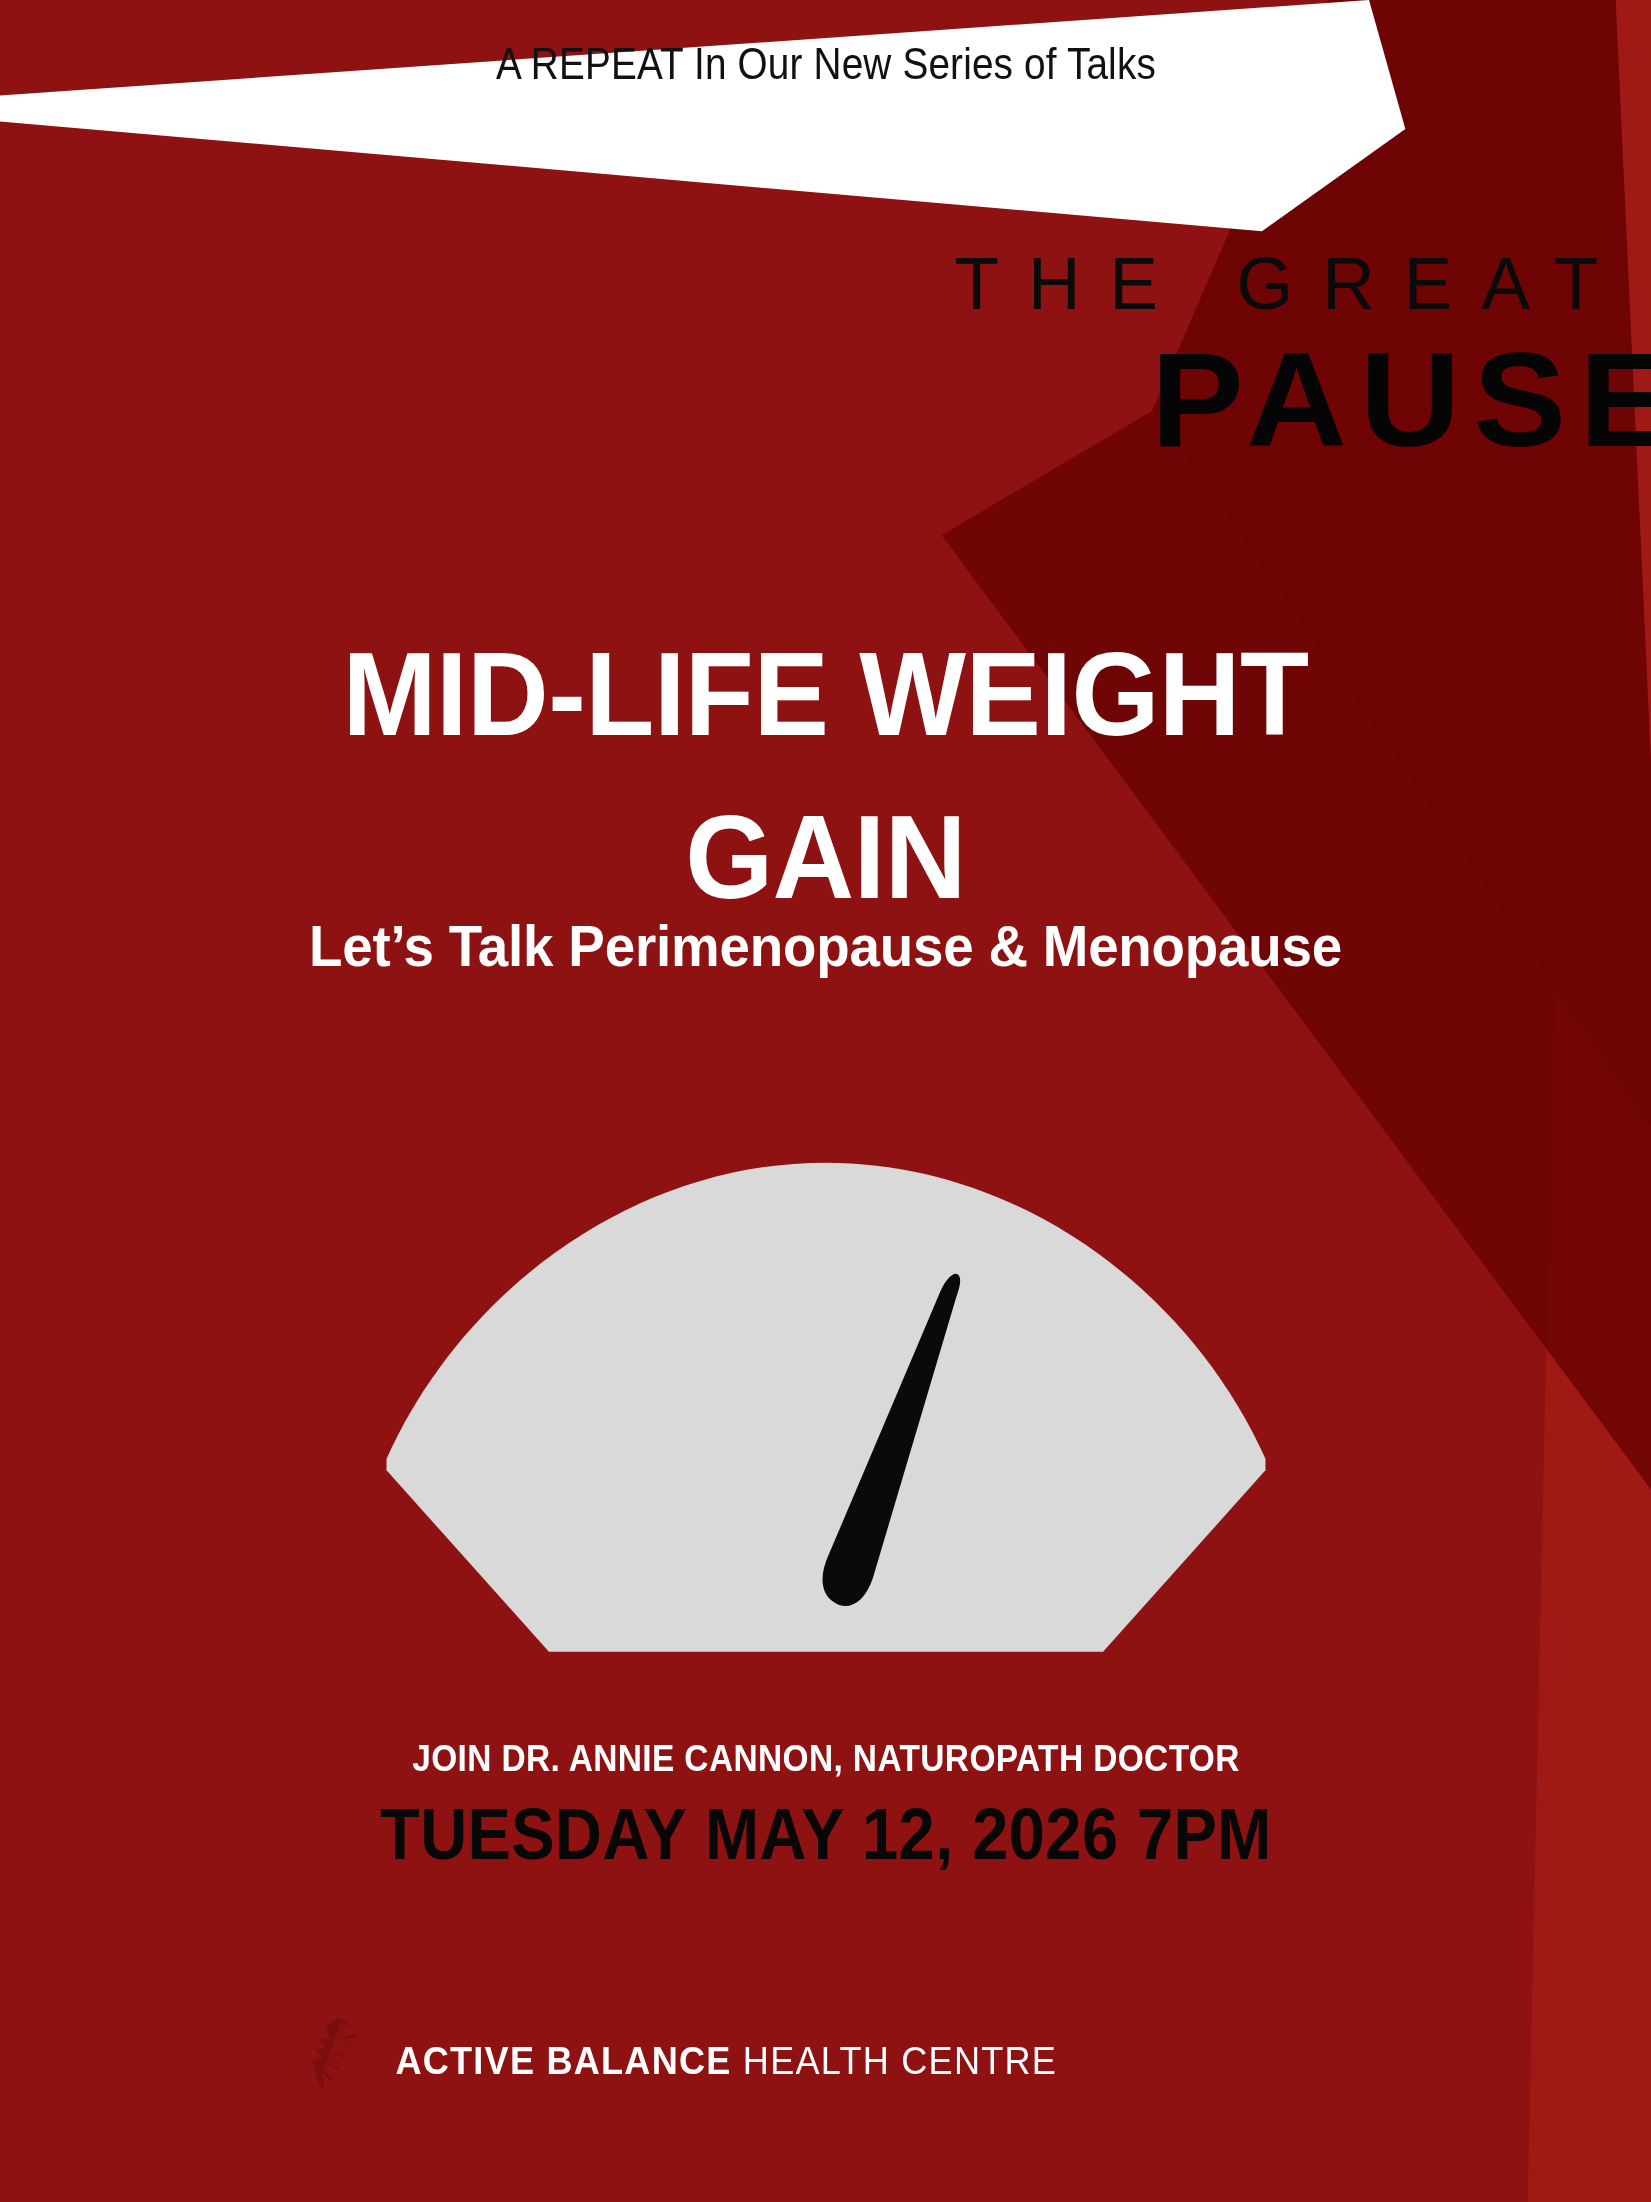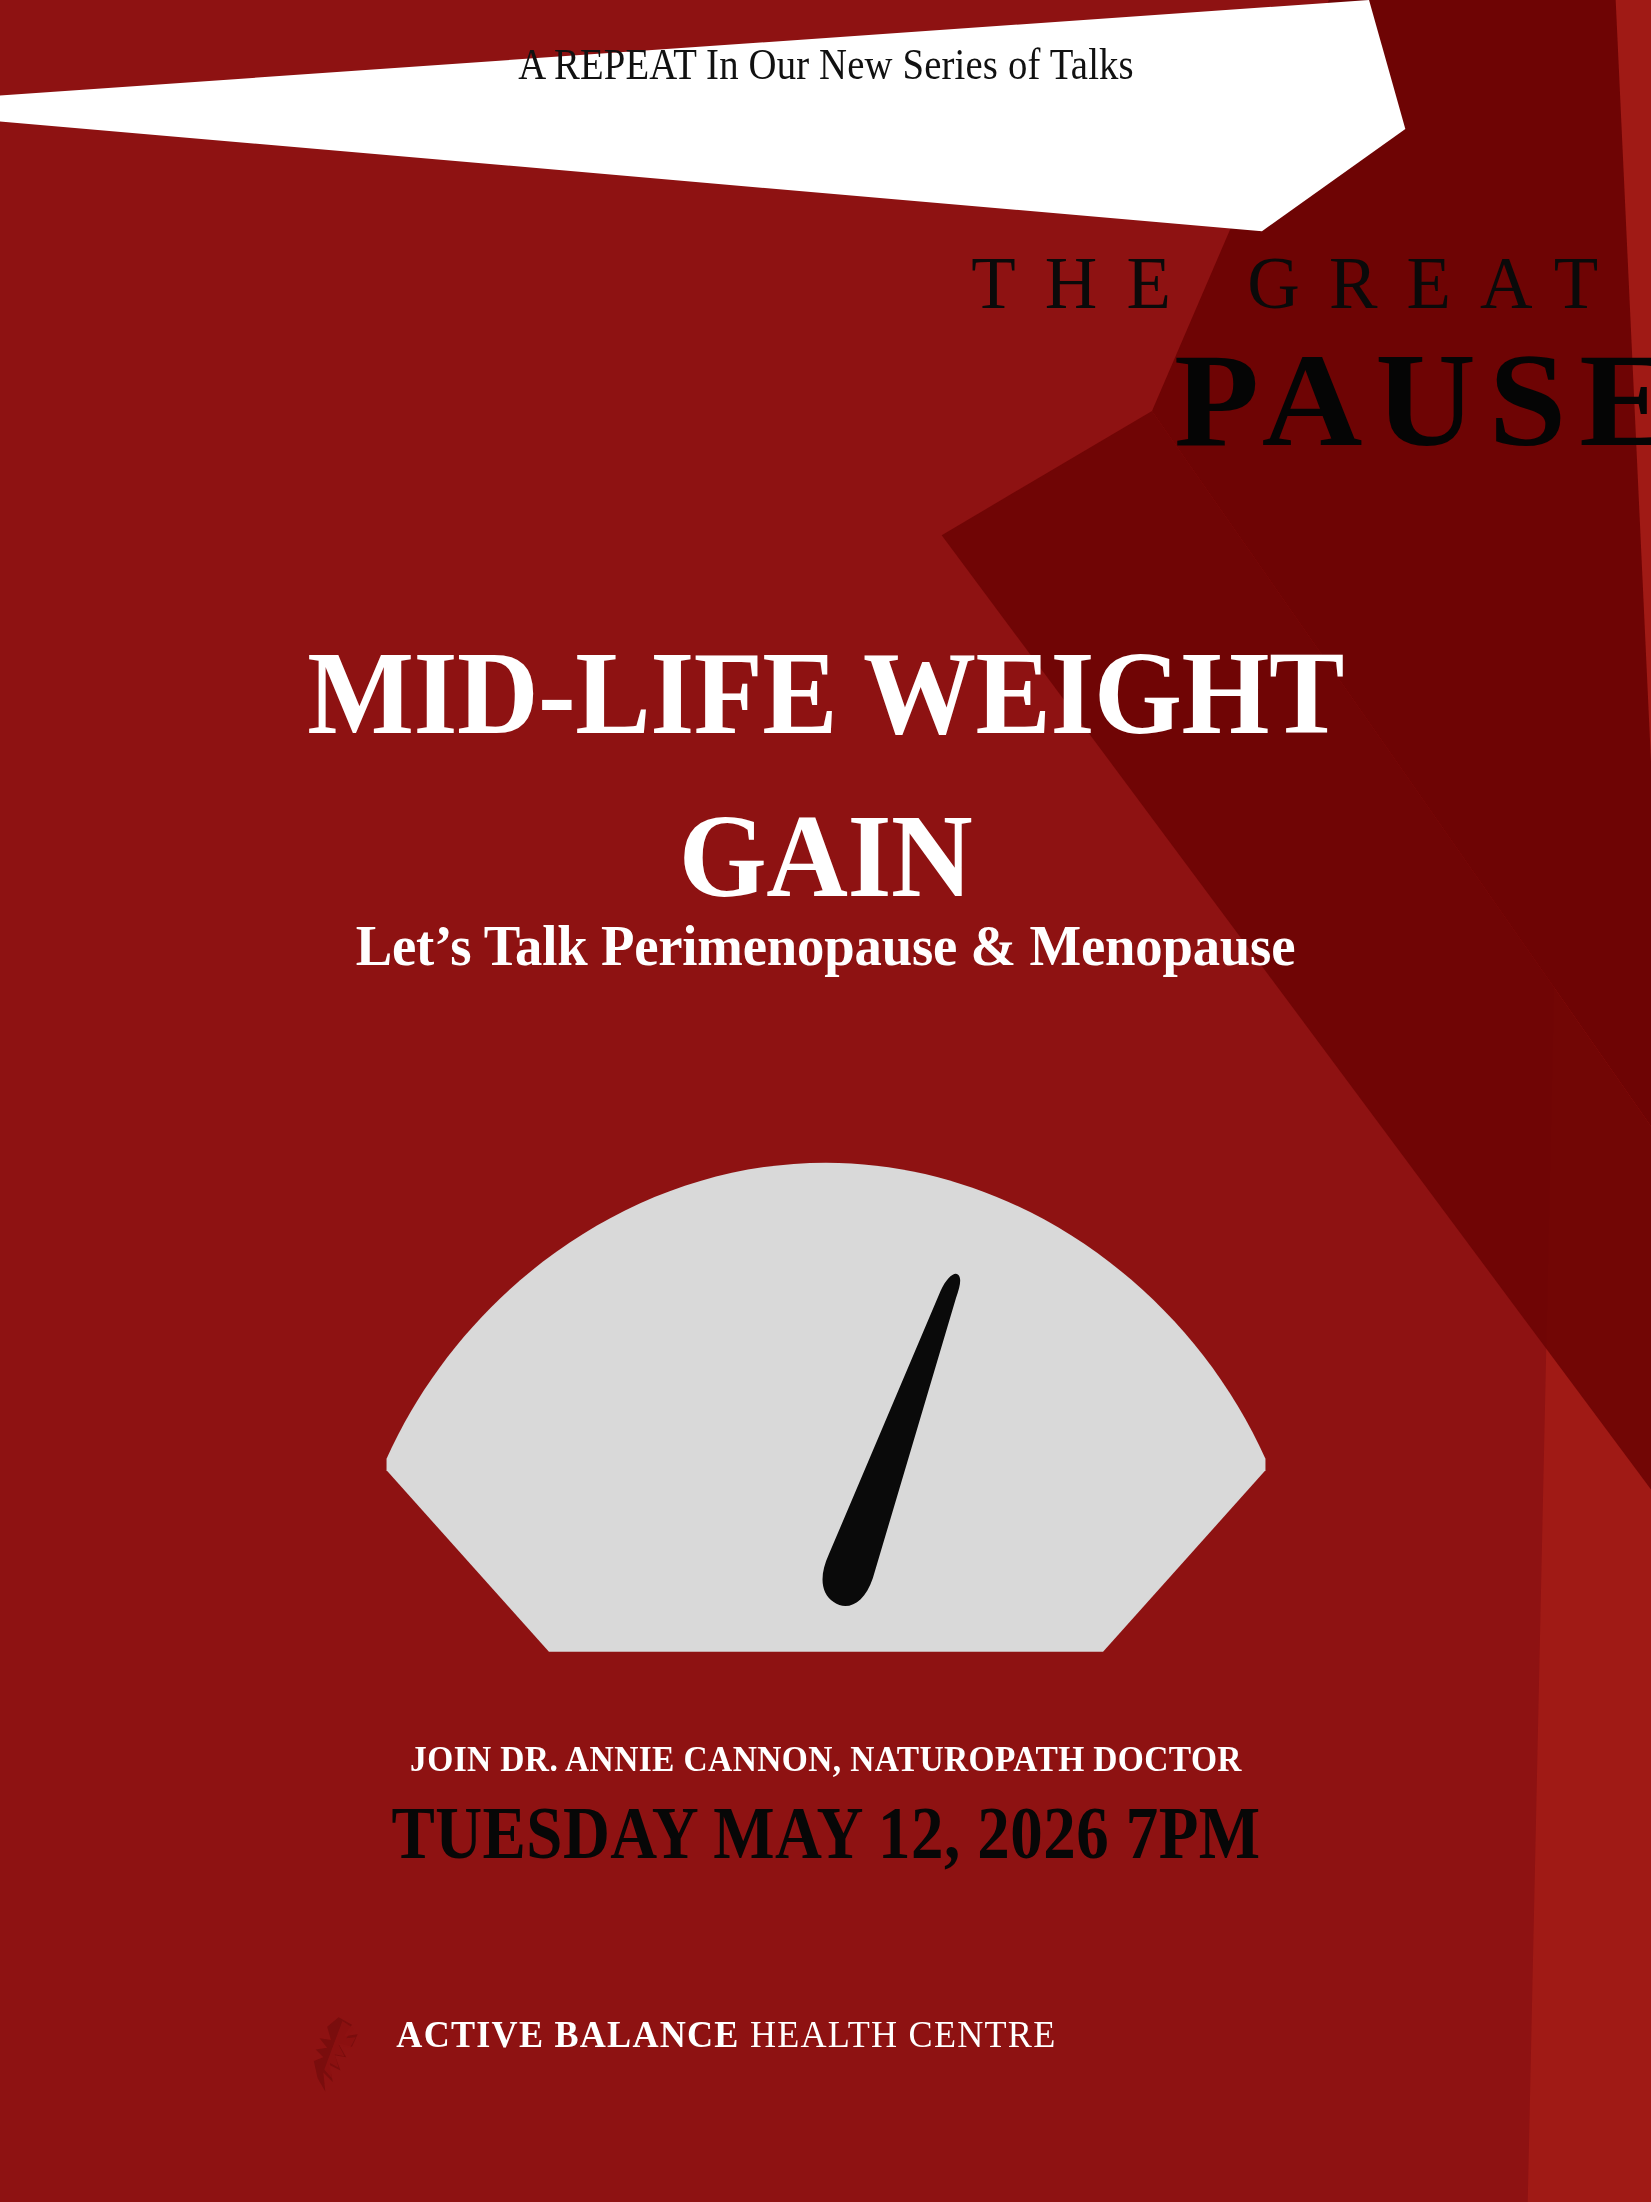--- a/index.html
+++ b/index.html
@@ -7,21 +7,21 @@
     padding: 0;
     background: #ffffff;
   }
 
   #poster {
     position: relative;
     width: 1652px;
     height: 2202px;
     overflow: hidden;
     background: #8E1212;
-    font-family: Liberation Serif, serif;
+    font-family: Liberation Sans, sans-serif;
     -webkit-font-smoothing: antialiased;
   }
 
   
 
   .bg-layer {
     position: absolute;
     inset: 0;
     width: 100%;
     height: 100%;
@@ -153,20 +153,21 @@
   }
 
   
 
   .logo-row {
     position: absolute;
     left: 0;
     top: 2015px;
     width: 1384px;
     display: flex;
+    align-items: center;
     justify-content: center;
     gap: 8px;
     z-index: 5;
   }
 
   .logo-mark {
     width: 61px;
     height: 92px;
     flex: 0 0 auto;
   }

